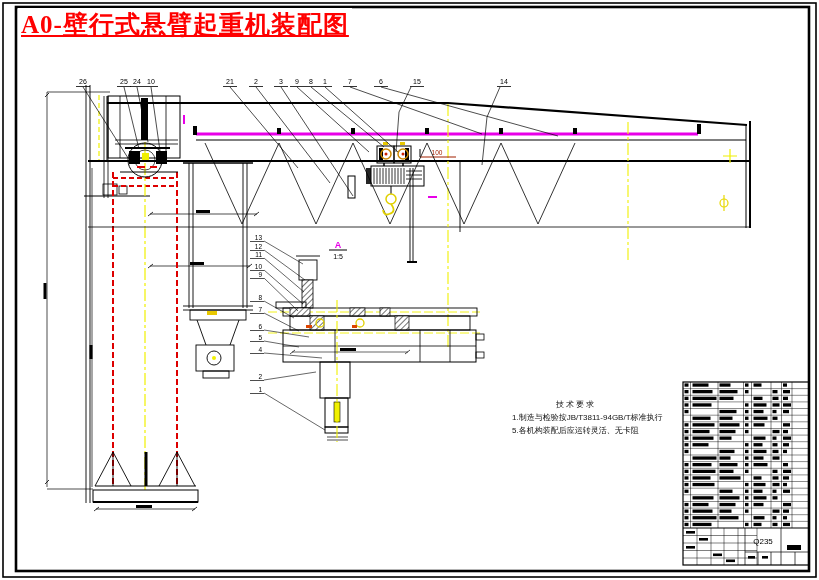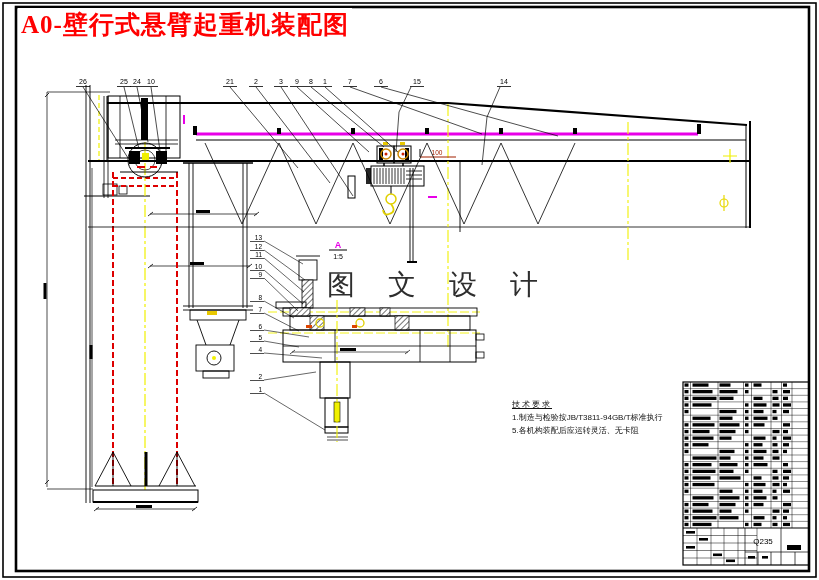--- a/index.html
+++ b/index.html
@@ -2,26 +2,26 @@
 <html><head>
 <meta charset="utf-8">
 <style>
   html,body{margin:0;padding:0;background:#e8e8e8;}
   #canvas{position:relative;width:819px;height:580px;background:#ffffff;overflow:hidden;
           font-family:"Liberation Sans", sans-serif;}
   #canvas svg{position:absolute;left:0;top:0;}
   .overlay{position:absolute;white-space:nowrap;}
   #main-title{left:18px;top:8px;font-size:25px;font-weight:bold;letter-spacing:1px;
               color:#ff0000;background:#ffffff;padding:0 3px;
-              font-family:"Liberation Serif", serif;}
+              font-family:"Liberation Serif", serif;text-decoration:underline;}
   #watermark{left:327px;top:266px;font-size:28px;letter-spacing:13px;color:#2e2e2e;
              font-family:"Liberation Serif", serif;}
   #notes{left:512px;top:398px;width:128px;color:#111;font-size:8px;line-height:13px;
          font-family:"Liberation Sans", sans-serif;}
-  #notes .nh{letter-spacing:2px;text-decoration:underline;}
+  #notes .nh{text-align:center;letter-spacing:2px;}
   svg text{font-family:"Liberation Sans", sans-serif;}
 </style>
 </head>
 <body>
 
 <div id="canvas">
 
 <svg width="819" height="580" viewBox="0 0 819 580">
   <defs>
     <pattern id="h45" width="4" height="4" patternUnits="userSpaceOnUse" patternTransform="rotate(45)">
@@ -418,21 +418,20 @@
           <rect x="745" y="522.8" width="3.5" height="3.3"></rect>
           <rect x="753.5" y="522.8" width="8" height="3.3"></rect>
           <rect x="772.5" y="522.8" width="5" height="3.3"></rect>
           <rect x="783" y="522.8" width="7" height="3.3"></rect>
         </g>
   </g>
 </svg>
 
 <div class="overlay" id="main-title">A0-壁行式悬臂起重机装配图</div>
 
-<div class="overlay" id="watermark">图 文 设 计</div>
 
 <div class="overlay" id="notes">
   <div class="nh">技术要求</div>
   <div>1.制造与检验按JB/T3811-94GB/T标准执行</div>
   <div>5.各机构装配后应运转灵活、无卡阻</div>
 </div>
 
 </div>
 
 </body></html>

